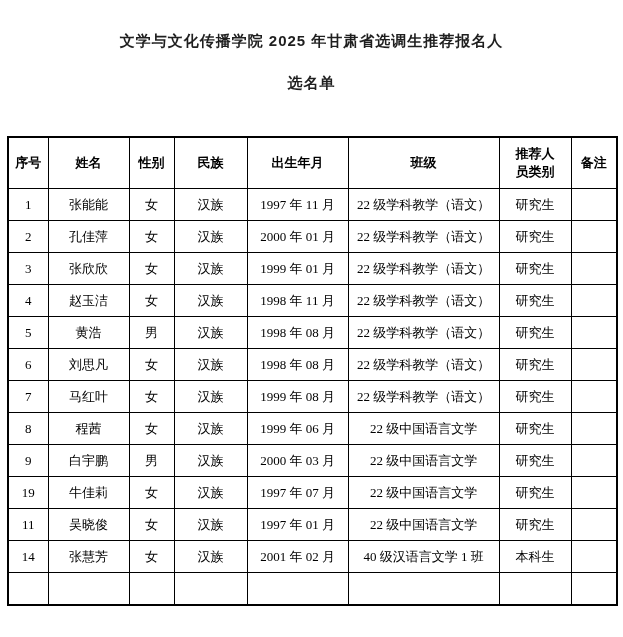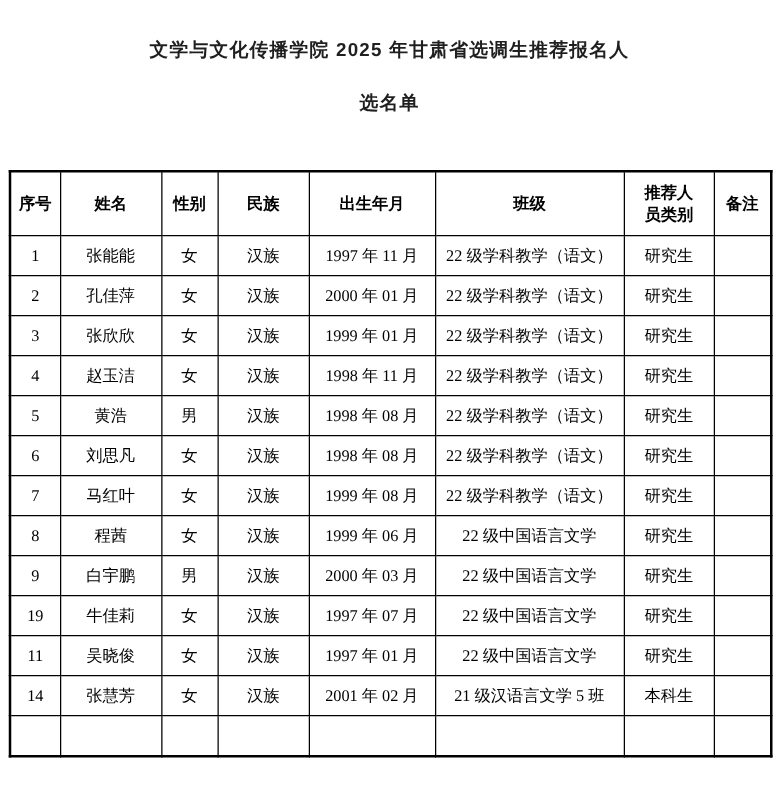--- a/index.html
+++ b/index.html
@@ -214,21 +214,21 @@
         <td>22 级中国语言文学</td>
         <td>研究生</td>
         <td></td>
       </tr>
       <tr>
         <td>14</td>
         <td>张慧芳</td>
         <td>女</td>
         <td>汉族</td>
         <td>2001 年 02 月</td>
-        <td>21 级汉语言文学 5 班</td>
+        <td>40 级汉语言文学 1 班</td>
         <td>本科生</td>
         <td></td>
       </tr>
       <tr class="clipped-row">
         <td></td>
         <td></td>
         <td></td>
         <td></td>
         <td></td>
         <td></td>

